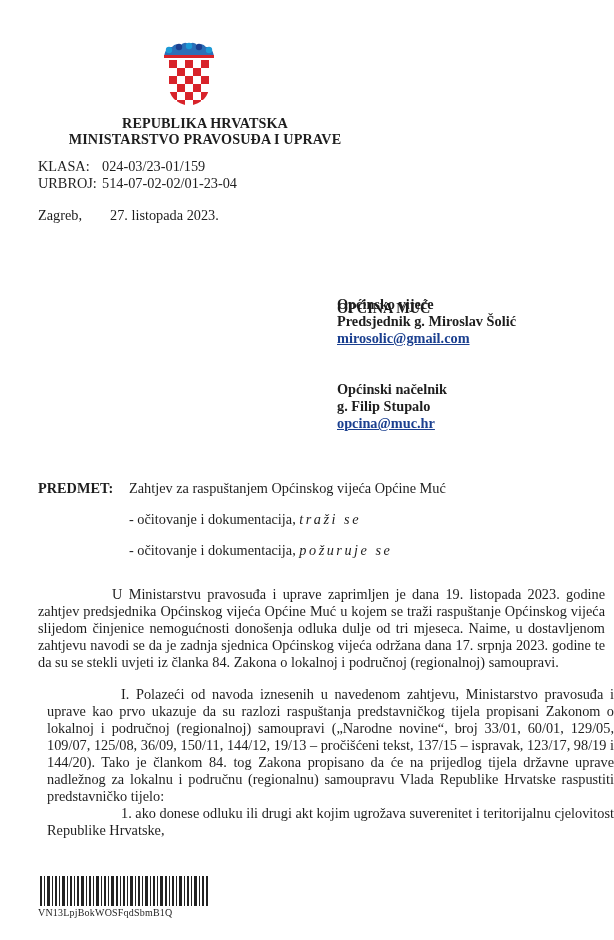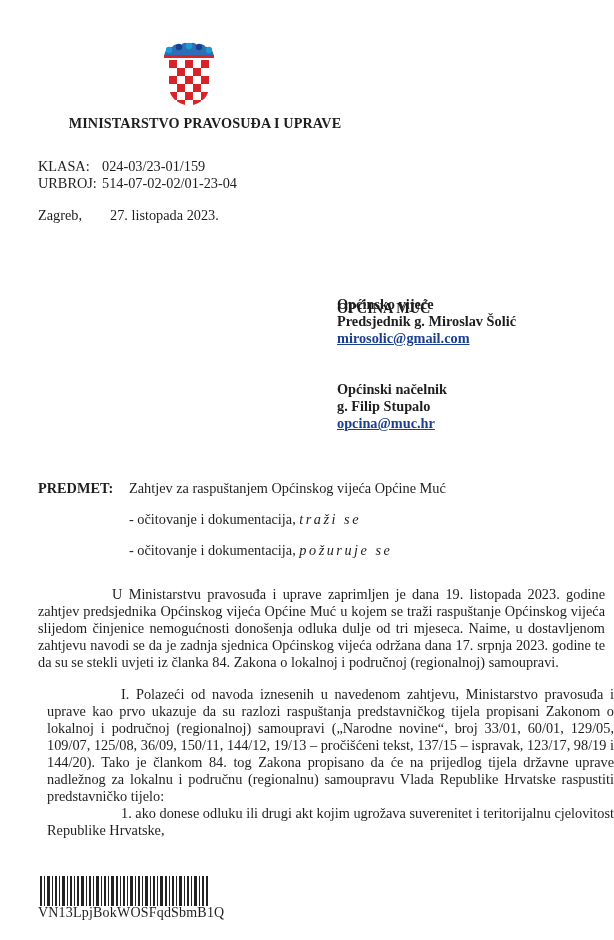--- a/index.html
+++ b/index.html
@@ -17,21 +17,21 @@
   .recip { left: 337px; font-weight: bold; font-size: 14.3px; line-height: 17px; }
   .recip a { color: #1a3f8f; text-decoration: underline; }
   .subj { left: 38px; top: 479px; font-size: 14.3px; line-height: 19px; }
   .subj .lbl { font-weight: bold; display: inline-block; width: 91px; }
   .subj .item { padding-left: 91px; margin-top: 12px; }
   .subj .spaced { font-style: italic; letter-spacing: 2.5px; }
   .para { left: 38px; width: 567px; font-size: 14.3px; line-height: 17px; text-align: justify; }
   .para p { margin: 0; }
   .indent { text-indent: 74px; }
   .barcode { left: 40px; top: 876px; width: 170px; height: 30px; }
-  .barcode-text { left: 38px; top: 905px; font-size: 14px; line-height: 16px; letter-spacing: 0.2px; }
+  .barcode-text { left: 38px; top: 905px; font-size: 10px; line-height: 16px; letter-spacing: 0.2px; }
 </style>
 </head>
 <body>
 
 <div class="abs coat">
   <svg width="58" height="68" viewBox="0 0 58 68">
 
     <g>
       <path d="M4 18 Q6 8 12 9 Q16 4 20 8 Q25 2 29 7 Q33 2 38 8 Q42 4 46 9 Q52 8 54 18 Z" fill="#2c6fb7"></path>
       <circle cx="9" cy="12" r="3.2" fill="#1d9ad6"></circle>
@@ -64,20 +64,21 @@
             <rect x="32" y="32" width="8" height="8"></rect>
           <rect x="8" y="40" width="8" height="8"></rect>
             <rect x="24" y="40" width="8" height="8"></rect>
         </g>
       </g>
     </g>
   </svg>
 </div>
 
 <div class="abs hdr">
+  <div>REPUBLIKA HRVATSKA</div>
   <div>MINISTARSTVO PRAVOSUĐA I UPRAVE</div>
 </div>
 
 <div class="abs meta" style="top:158px;">
   <span class="lbl">KLASA:</span><span>024-03/23-01/159</span>
 </div>
 <div class="abs meta" style="top:175px;">
   <span class="lbl">URBROJ:</span><span>514-07-02-02/01-23-04</span>
 </div>
 <div class="abs meta date" style="top:207px;">

